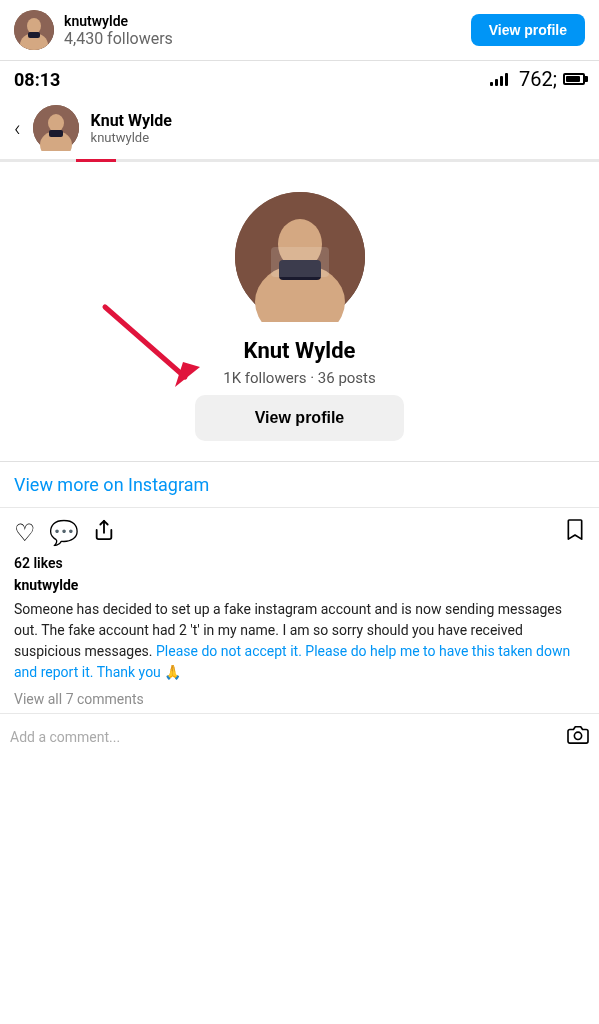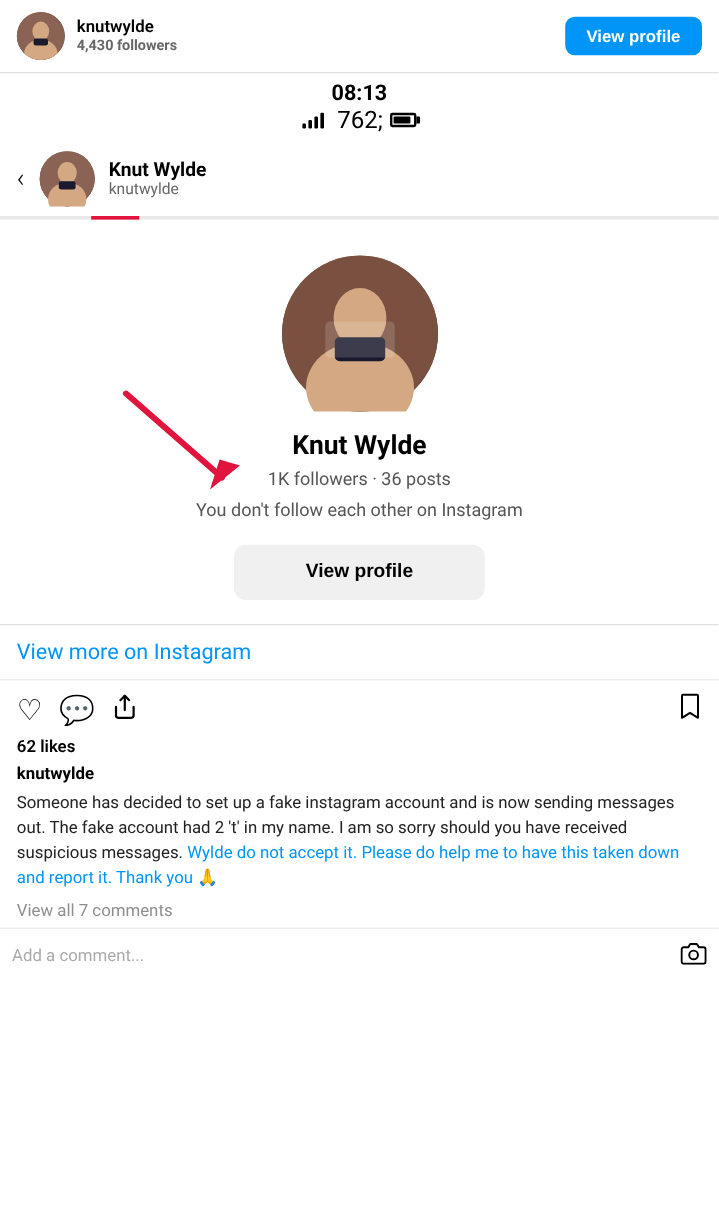--- a/index.html
+++ b/index.html
@@ -33,42 +33,40 @@
       overflow: hidden;
       display: flex;
       align-items: center;
       justify-content: center;
     }
     .top-bar-info .username {
       font-weight: 600;
       font-size: 14px;
     }
     .top-bar-info .followers {
-      font-size: 12px;
+      font-size: 16px;
       color: #666;
-      font-weight: bold;
     }
     .view-profile-btn {
       background: #0095f6;
       color: #fff;
       border: none;
       border-radius: 8px;
       padding: 8px 18px;
       font-size: 14px;
       font-weight: 600;
       cursor: pointer;
     }
 
     
     .status-bar {
       display: flex;
       align-items: center;
       justify-content: space-between;
       padding: 6px 14px;
-      flex-direction: column;
     }
     .status-time {
       font-size: 18px;
       font-weight: 700;
     }
     .status-icons {
       display: flex;
       align-items: center;
       gap: 6px;
     }
@@ -369,21 +367,20 @@
       <circle cx="65" cy="65" r="65" fill="#7a5040"></circle>
       <ellipse cx="65" cy="52" rx="22" ry="25" fill="#d4a882"></ellipse>
       <ellipse cx="65" cy="110" rx="45" ry="38" fill="#d4a882"></ellipse>
       <rect x="44" y="68" width="42" height="20" rx="4" fill="#1a1a2e"></rect>
       <rect x="36" y="55" width="58" height="30" rx="4" fill="#fff" opacity="0.15"></rect>
     </svg>
   </div>
 
   <div class="profile-card-name">Knut Wylde</div>
   <div class="profile-card-stats">1K followers · 36 posts</div>
-  <div class="profile-card-follow-status">You don't follow each other on Instagram</div>
   <button class="view-profile-card-btn">View profile</button>
 </div>
 
 <div class="view-more-link">
   <a href="#">View more on Instagram</a>
 </div>
 
 <div class="post-actions">
   <div class="post-actions-left">
     <span class="action-icon">♡</span>
@@ -402,21 +399,21 @@
     </svg>
   </span>
 </div>
 
 <div class="likes-row">62 likes</div>
 
 <div class="caption-username">knutwylde</div>
 
 <div class="caption-text">
   <div>
-    Someone has decided to set up a fake instagram account and is now sending messages out. The fake account had 2 't' in my name. I am so sorry should you have received suspicious messages. <span class="highlight">Wylde do not accept it.</span> <span class="highlight">Please do help me to have this taken down and report it.</span> <span class="highlight">Thank you</span> 🙏
+    Someone has decided to set up a fake instagram account and is now sending messages out. The fake account had 2 't' in my name. I am so sorry should you have received suspicious messages. <span class="highlight">Please do not accept it.</span> <span class="highlight">Please do help me to have this taken down and report it.</span> <span class="highlight">Thank you</span> 🙏
   </div>
 </div>
 
 <div class="view-comments">View all 7 comments</div>
 
 <div class="add-comment">
   <span class="add-comment-text">Add a comment...</span>
   <span class="camera-icon">
     <svg width="22" height="20" viewBox="0 0 24 22" fill="none" stroke="#000" stroke-width="1.8" stroke-linecap="round" stroke-linejoin="round">
       <path d="M23 19a2 2 0 0 1-2 2H3a2 2 0 0 1-2-2V8a2 2 0 0 1 2-2h4l2-3h6l2 3h4a2 2 0 0 1 2 2z"></path>

